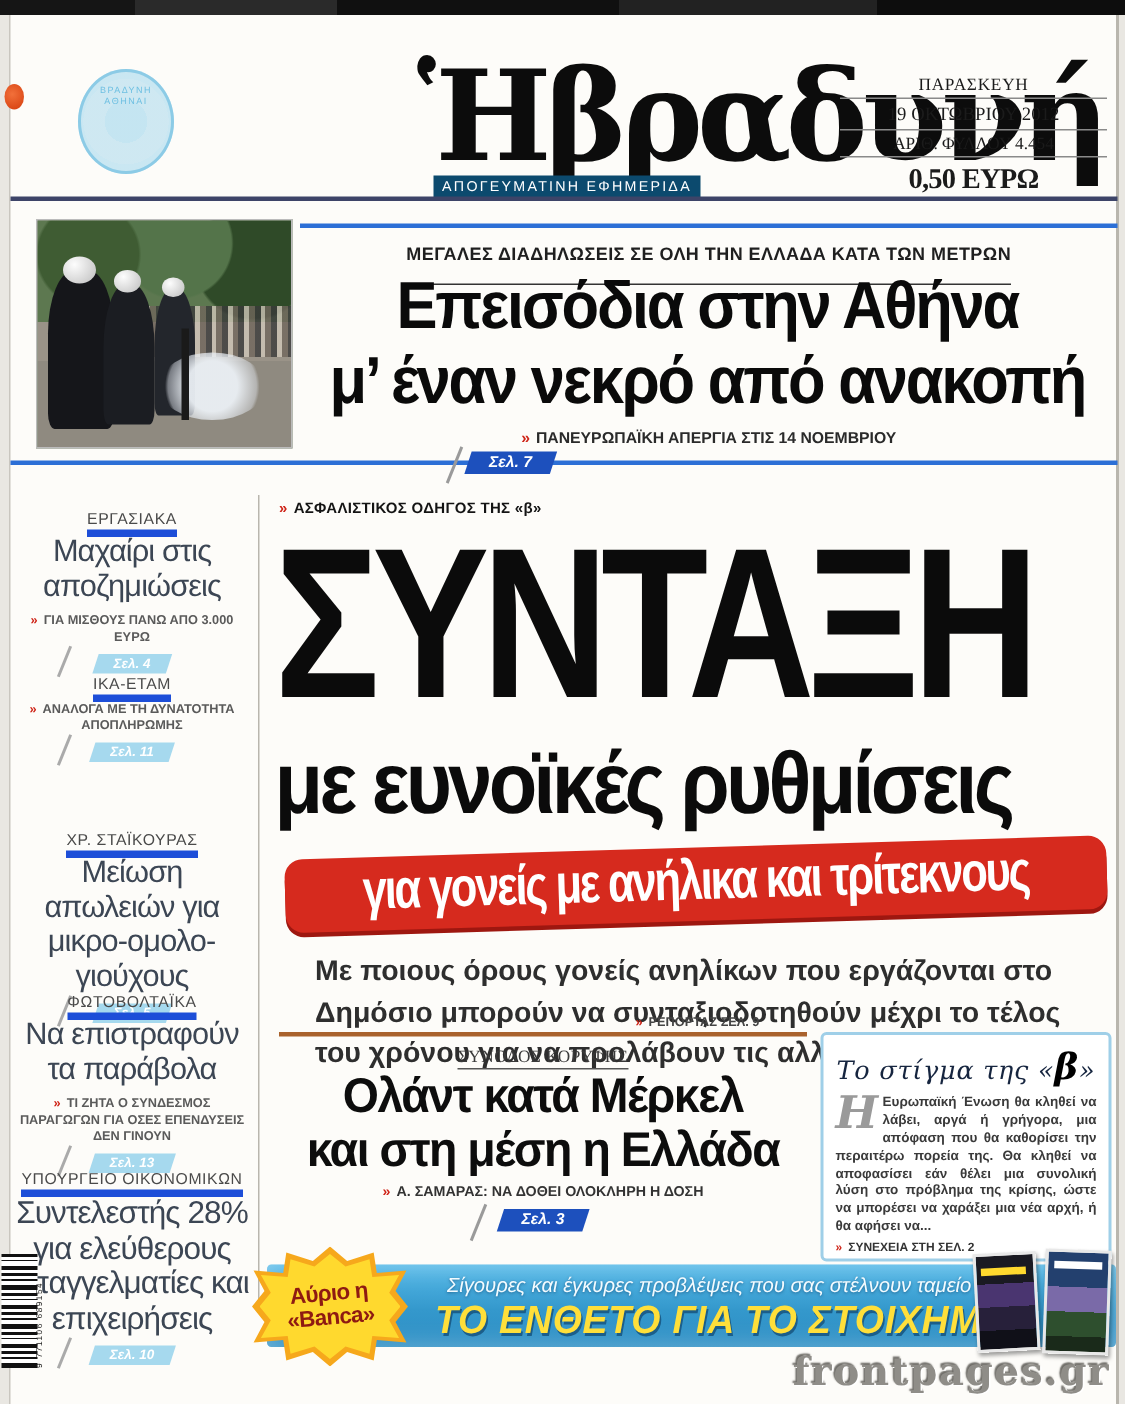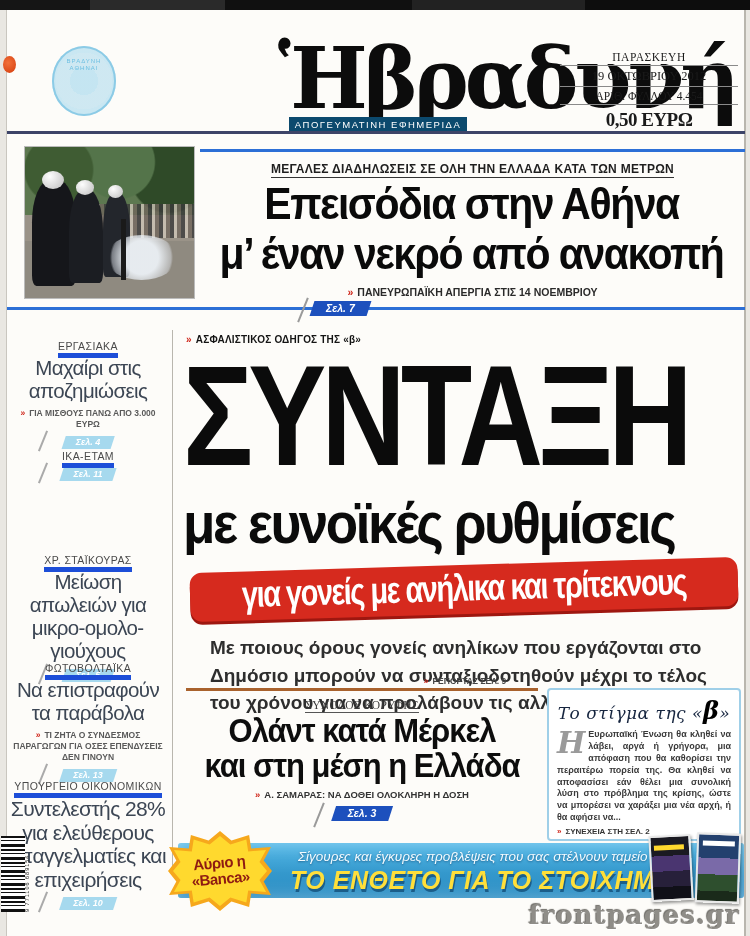--- a/index.html
+++ b/index.html
@@ -47,21 +47,21 @@
   .photo .helmet { position:absolute; border-radius:50%; background:radial-gradient(circle at 35% 30%, #fdfdfd, #bdbdbd); }
   .photo .h1 { left:10%; top:16%; width:13%; height:12%; }
   .photo .h2 { left:30%; top:22%; width:11%; height:10%; }
   .photo .h3 { left:49%; top:25%; width:9%; height:9%; }
   .photo .smoke { position:absolute; left:48%; top:58%; width:42%; height:30%; border-radius:50%;
     background:radial-gradient(circle, rgba(235,240,245,.95) 0 40%, rgba(225,230,238,.45) 70%, transparent 75%); }
   .photo .pole { position:absolute; left:57%; top:48%; width:3%; height:40%; background:#1a1a1a; }
 
   .blue-rule-top { position:absolute; left:200px; top:149px; width:545px; height:3px; background:#2c6fd6; }
   .top-kicker { position:absolute; left:200px; top:162px; width:545px; text-align:center; font-size:12px; font-weight:bold; color:#1f1f1f; letter-spacing:.3px; }
-  .top-kicker span { border-bottom:1.5px solid #333; padding-bottom:1px; }
+  .top-kicker span { border-bottom:1.5px solid #333; padding-bottom:13px; }
   .top-headline { position:absolute; left:198px; top:180px; width:547px; text-align:center; font-weight:bold;
     color:#0a0a0a; font-size:41px; line-height:1.12; letter-spacing:-1.5px; transform:scaleY(1.08); transform-origin:top; }
   .top-sub { position:absolute; left:200px; top:286px; width:545px; text-align:center; font-size:10.5px; font-weight:bold; color:#2a2a2a; }
   .blue-rule-bot { position:absolute; left:7px; top:307px; width:738px; height:3px; background:#2c6fd6; }
 
   .ribbon-dark { position:absolute; height:15px; padding:0 14px; background:#1d50bd; transform:skewX(-18deg);
     color:#fff; font-size:10.5px; font-weight:bold; font-style:italic; line-height:15px; }
   .ribbon-dark > span { display:inline-block; transform:skewX(18deg); }
   .slash { position:absolute; width:2px; height:26px; background:#9a9a9a; transform:rotate(22deg); }
 
@@ -198,20 +198,21 @@
     <div class="side-headline">Μαχαίρι στις αποζημιώσεις</div>
     <div class="side-sub"><span class="chev">»</span><span>ΓΙΑ ΜΙΣΘΟΥΣ ΠΑΝΩ ΑΠΟ 3.000 ΕΥΡΩ</span></div>
     <div class="ribbon-lite-wrap">
       <div class="lite-slash"></div>
       <div class="ribbon-lite"><span>Σελ. 4</span></div>
     </div>
   </div>
 
   <div class="side-item" style="top:118px;">
     <div class="side-kicker"><span>ΙΚΑ-ΕΤΑΜ</span></div>
+    <div class="side-sub"><span class="chev">»</span><span>ΑΝΑΛΟΓΑ ΜΕ ΤΗ ΔΥΝΑΤΟΤΗΤΑ ΑΠΟΠΛΗΡΩΜΗΣ</span></div>
     <div class="ribbon-lite-wrap">
       <div class="lite-slash"></div>
       <div class="ribbon-lite"><span>Σελ. 11</span></div>
     </div>
   </div>
 
   <div class="side-item" style="top:222px;">
     <div class="side-kicker"><span>ΧΡ. ΣΤΑΪΚΟΥΡΑΣ</span></div>
     <div class="side-headline">Μείωση απωλειών για μικρο-ομολο­γιούχους</div>
     <div class="ribbon-lite-wrap">

